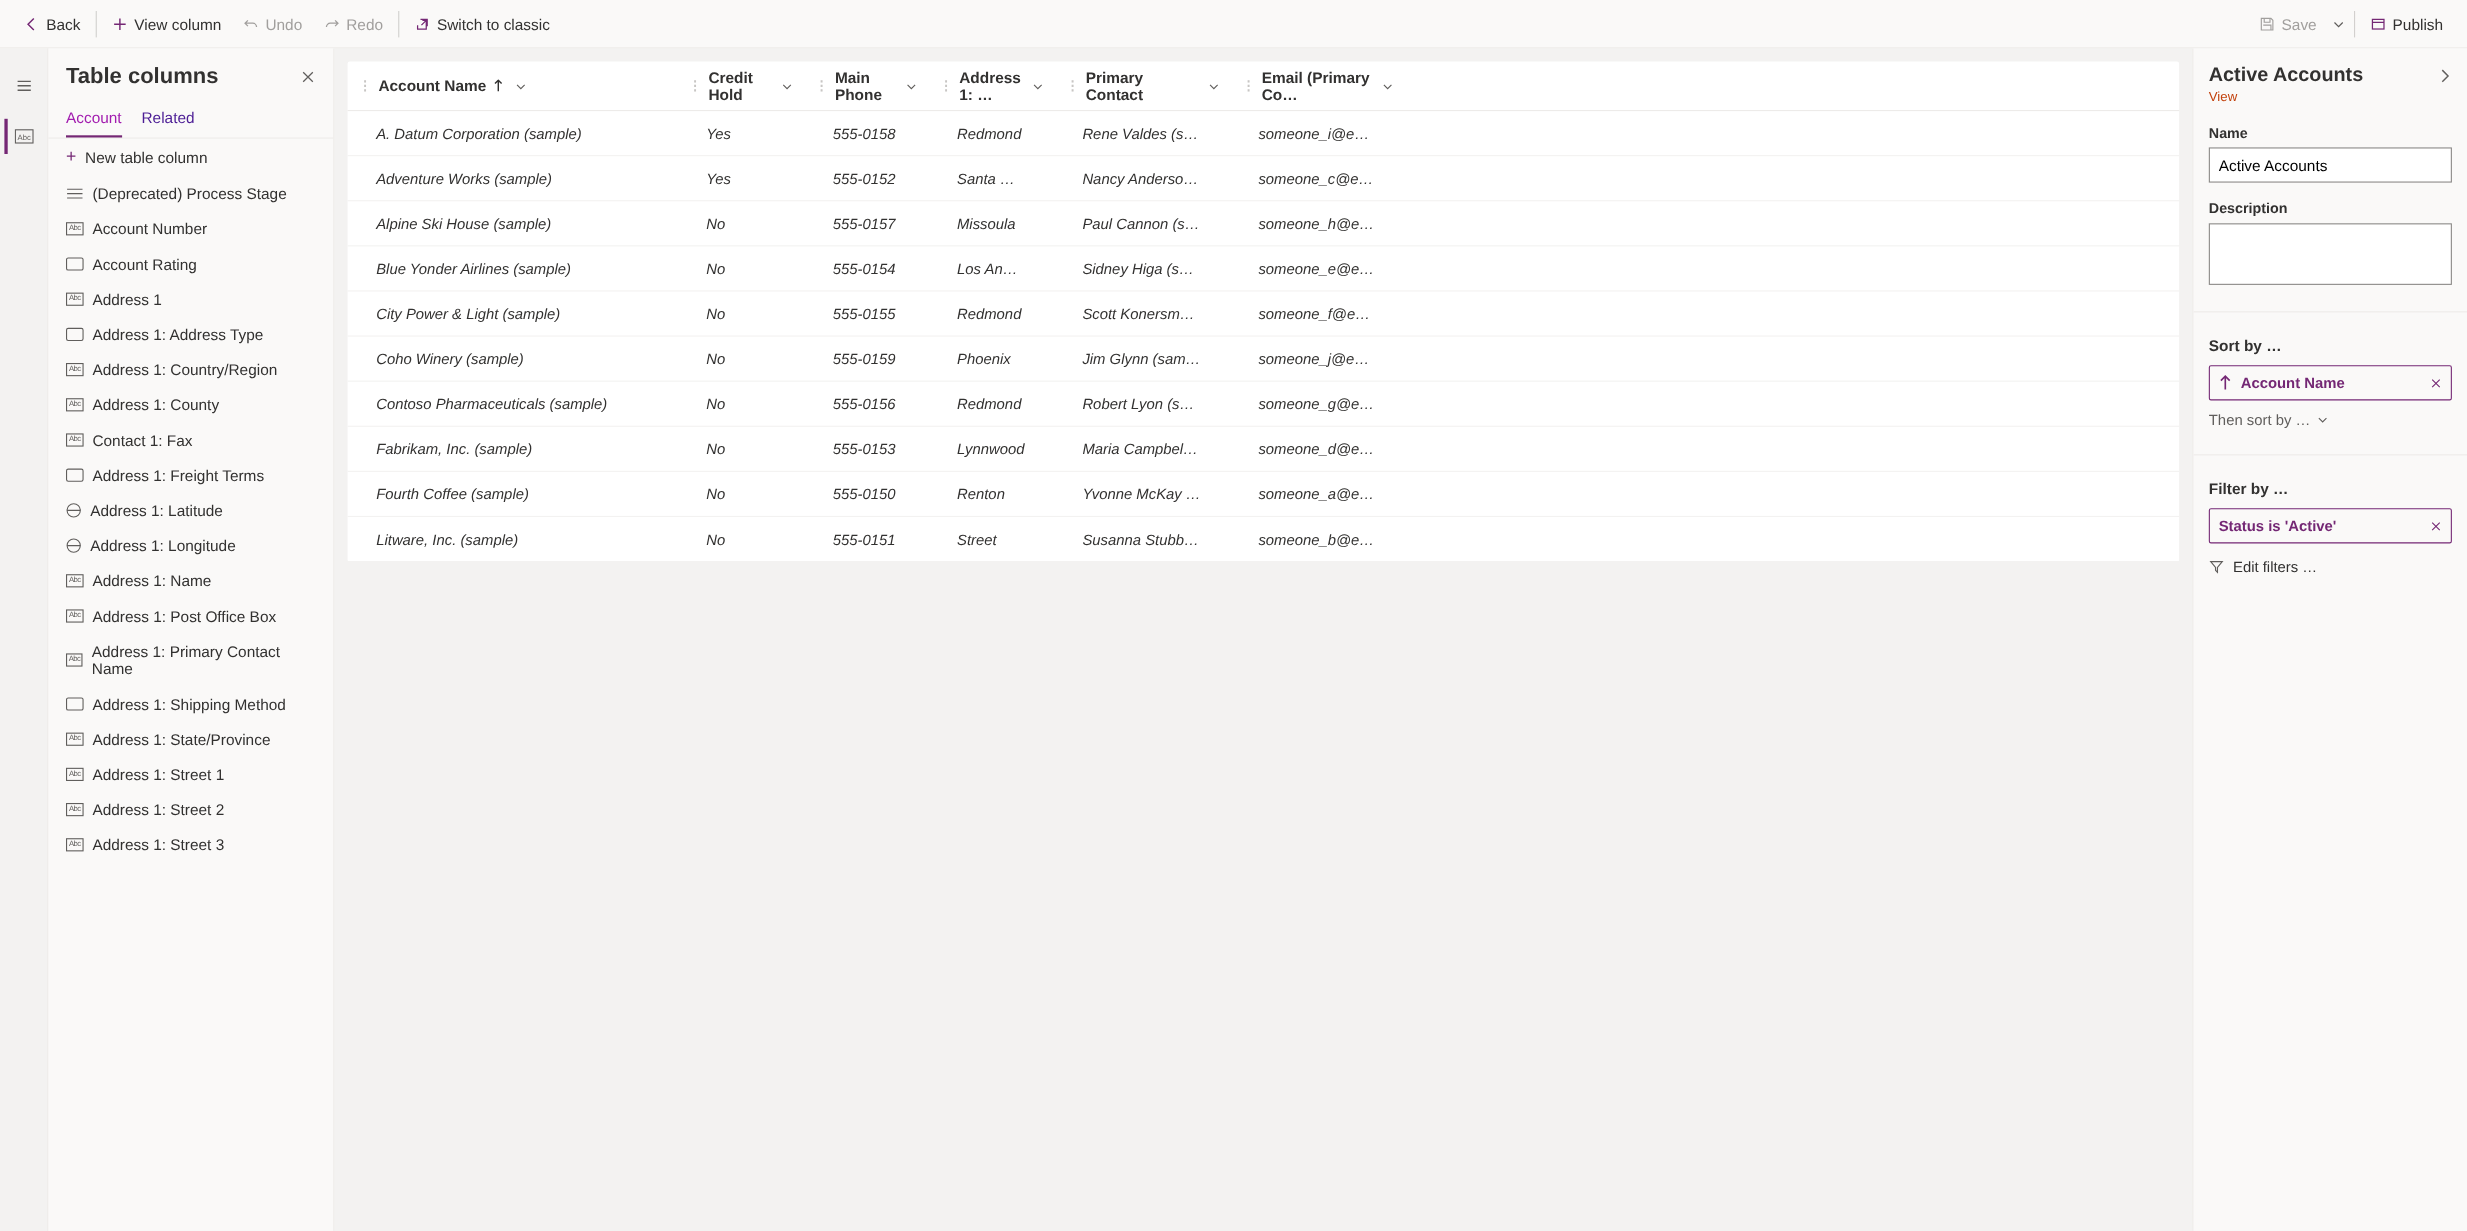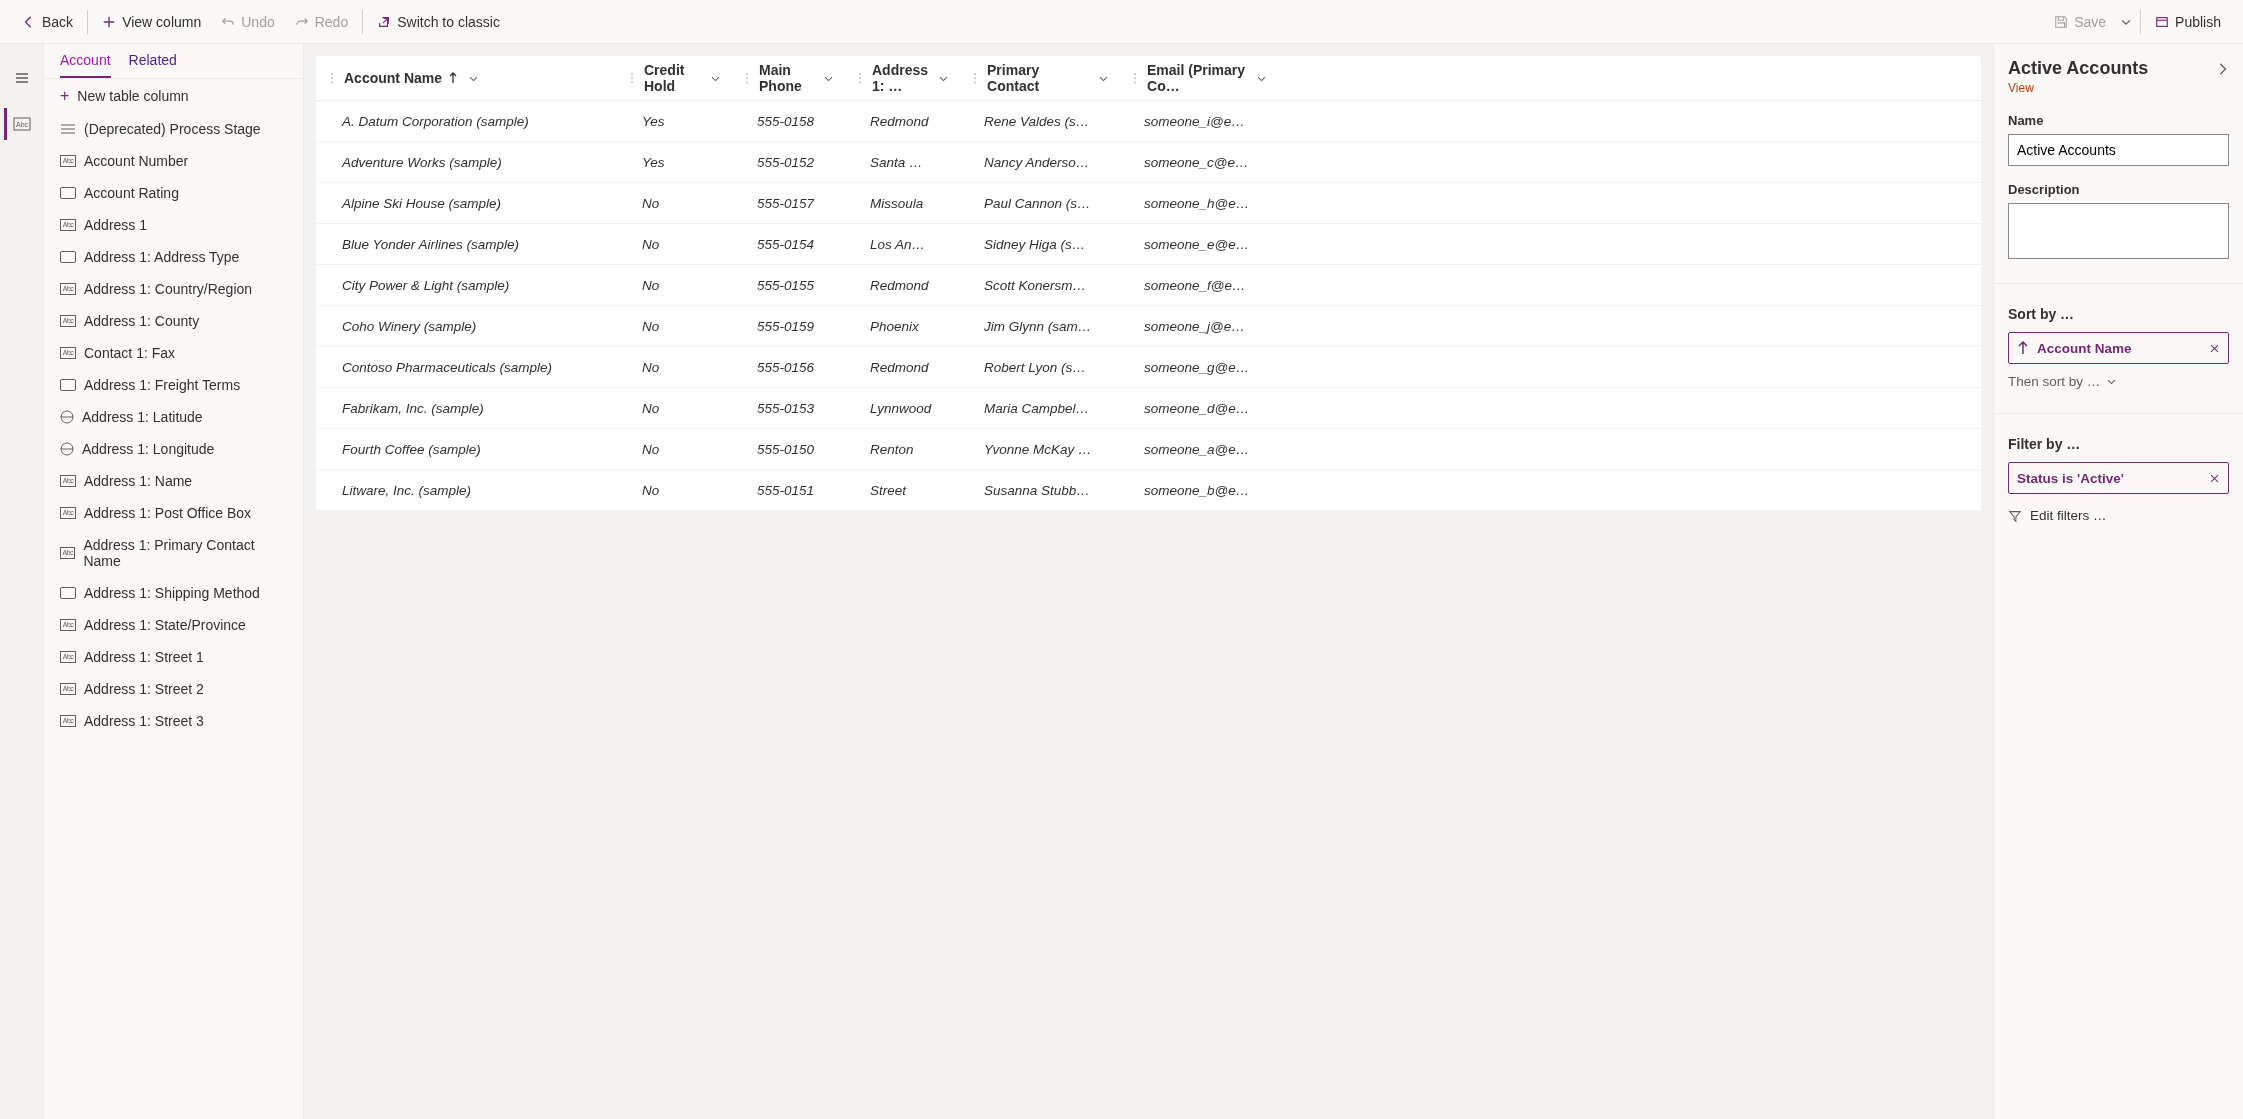--- a/index.html
+++ b/index.html
@@ -46,21 +46,21 @@
   .rp-head {display:flex; align-items:center; justify-content:space-between;}
   .rp-title { font-size:18px; font-weight:600;}
   .rp-sub { font-size:12px; color:#c2410c; margin-top:2px; margin-bottom:18px;}
   .rp-label { font-size:13px; font-weight:600; margin-bottom:6px;}
   .rp-input { width:100%; border:1px solid #8a8886; height:32px; padding:0 8px; font-size:14px; background:#fff; margin-bottom:16px;}
   .rp-textarea { width:100%; border:1px solid #8a8886; height:56px; padding:6px 8px; font-size:14px; background:#fff; resize:none; margin-bottom:16px;}
   .rp-section-title{font-size:14px; font-weight:600; margin:8px 0 10px 0;}
   .pill { display:flex; align-items:center; border:1px solid #742774; border-radius:2px; height:32px; padding:0 8px; color:#742774; font-weight:600; font-size:13.5px; margin-bottom:10px;}
   .pill .px{margin-left:auto; cursor:pointer; color:#742774;}
   .then-sort{display:flex; align-items:center; gap:6px; font-size:13.5px; color:#605e5c; margin-bottom:16px; cursor:pointer;}
-  .edit-filters{display:flex; align-items:flex-end; gap:8px; font-size:13.5px; color:#323130; cursor:pointer; margin-top:4px;}
+  .edit-filters{display:flex; align-items:flex-start; gap:8px; font-size:13.5px; color:#323130; cursor:pointer; margin-top:4px;}
   .divider{height:1px; background:#edebe9; margin:8px -14px 14px -14px;}
 
   
   .col-list::-webkit-scrollbar{width:10px;}
   .col-list::-webkit-scrollbar-thumb{background:#c8c6c4; border-radius:5px;}
   .col-list::-webkit-scrollbar-button{height:12px;}
 
   svg{display:block;}
 </style>
 </head>
@@ -144,20 +144,28 @@
     </div>
     <div class="rail-btn active">
       <svg width="18" height="14" viewBox="0 0 18 14">
           <rect x="1" y="1" width="16" height="12" stroke="#605e5c" fill="none"></rect>
           <text x="9" y="10" text-anchor="middle" font-size="7" fill="#605e5c">Abc</text>
         </svg>
     </div>
   </div>
 
   <div class="columns-panel">
+    <div class="panel-header">
+      <div class="panel-title">Table columns</div>
+      <div class="close-x">
+        <svg width="14" height="14" viewBox="0 0 16 16">
+            <path d="M3 3 L13 13 M13 3 L3 13" stroke="#605e5c" stroke-width="1.3"></path>
+          </svg>
+      </div>
+    </div>
     <div class="tabs">
       <div class="tab selected">Account</div>
       <div class="tab">Related</div>
     </div>
     <div class="new-col">
       <span class="plus">+</span>
       <span>New table column</span>
     </div>
     <div class="col-list" id="col-list">
         <div class="col-item">

